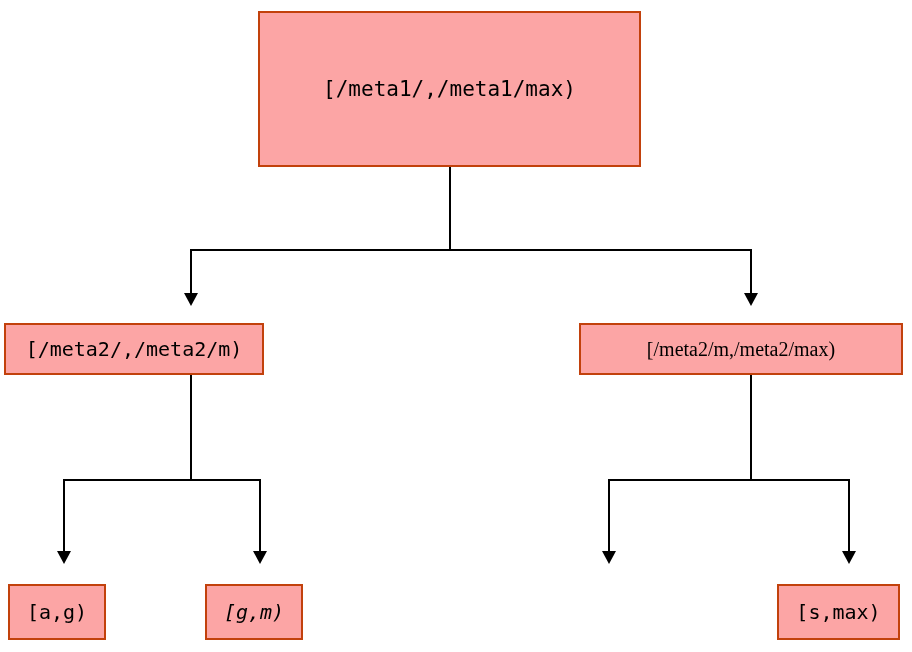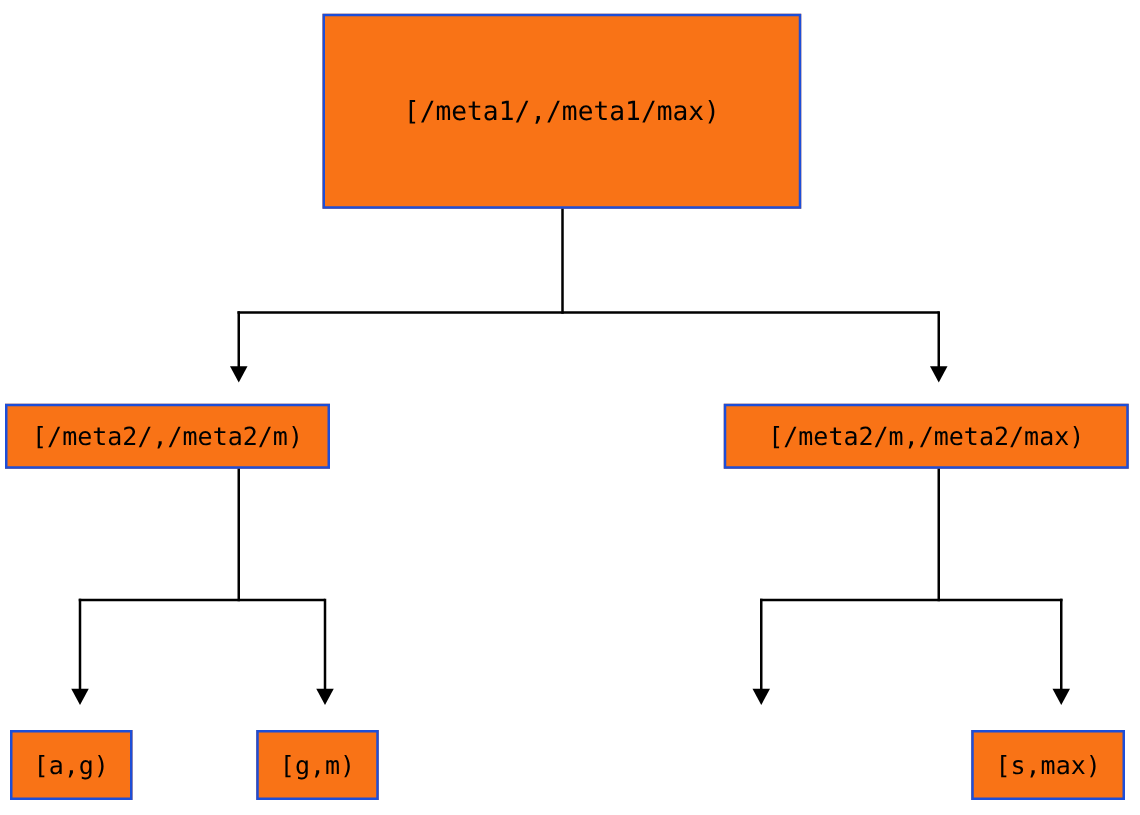--- a/index.html
+++ b/index.html
@@ -14,22 +14,22 @@
   #diagram-root {
     position: relative;
     width: 912px;
     height: 652px;
     background: #ffffff;
     overflow: hidden;
   }
   .node {
     position: absolute;
     box-sizing: border-box;
-    border: 2px solid #1d4ed8;
-    background: #f97316;
+    border: 2px solid #c2410c;
+    background: #fca5a5;
     display: flex;
     align-items: center;
     justify-content: center;
     color: #000000;
     white-space: pre;
     letter-spacing: 0px;
   }
   .node-label {
     display: block;
     line-height: 1;
@@ -46,28 +46,29 @@
     height: 52px;
     font-size: 20px;
   }
   .node-mid-left {
     left: 4px;
     width: 260px;
   }
   .node-mid-right {
     left: 579px;
     width: 324px;
+    font-family: Liberation Serif, serif;
   }
   .node-leaf {
     top: 584px;
     height: 56px;
     font-size: 20px;
   }
   .leaf-a-g   { left: 8px;   width: 98px; text-align: right; }
-  .leaf-g-m   { left: 205px; width: 98px; }
+  .leaf-g-m   { left: 205px; width: 98px; font-style: italic; }
   .leaf-m-s   { left: 554px; width: 98px; }
   .leaf-s-max { left: 777px; width: 123px; }
 
   
   .edge-v {
     position: absolute;
     width: 2px;
     background: #000000;
   }
   .edge-h {

